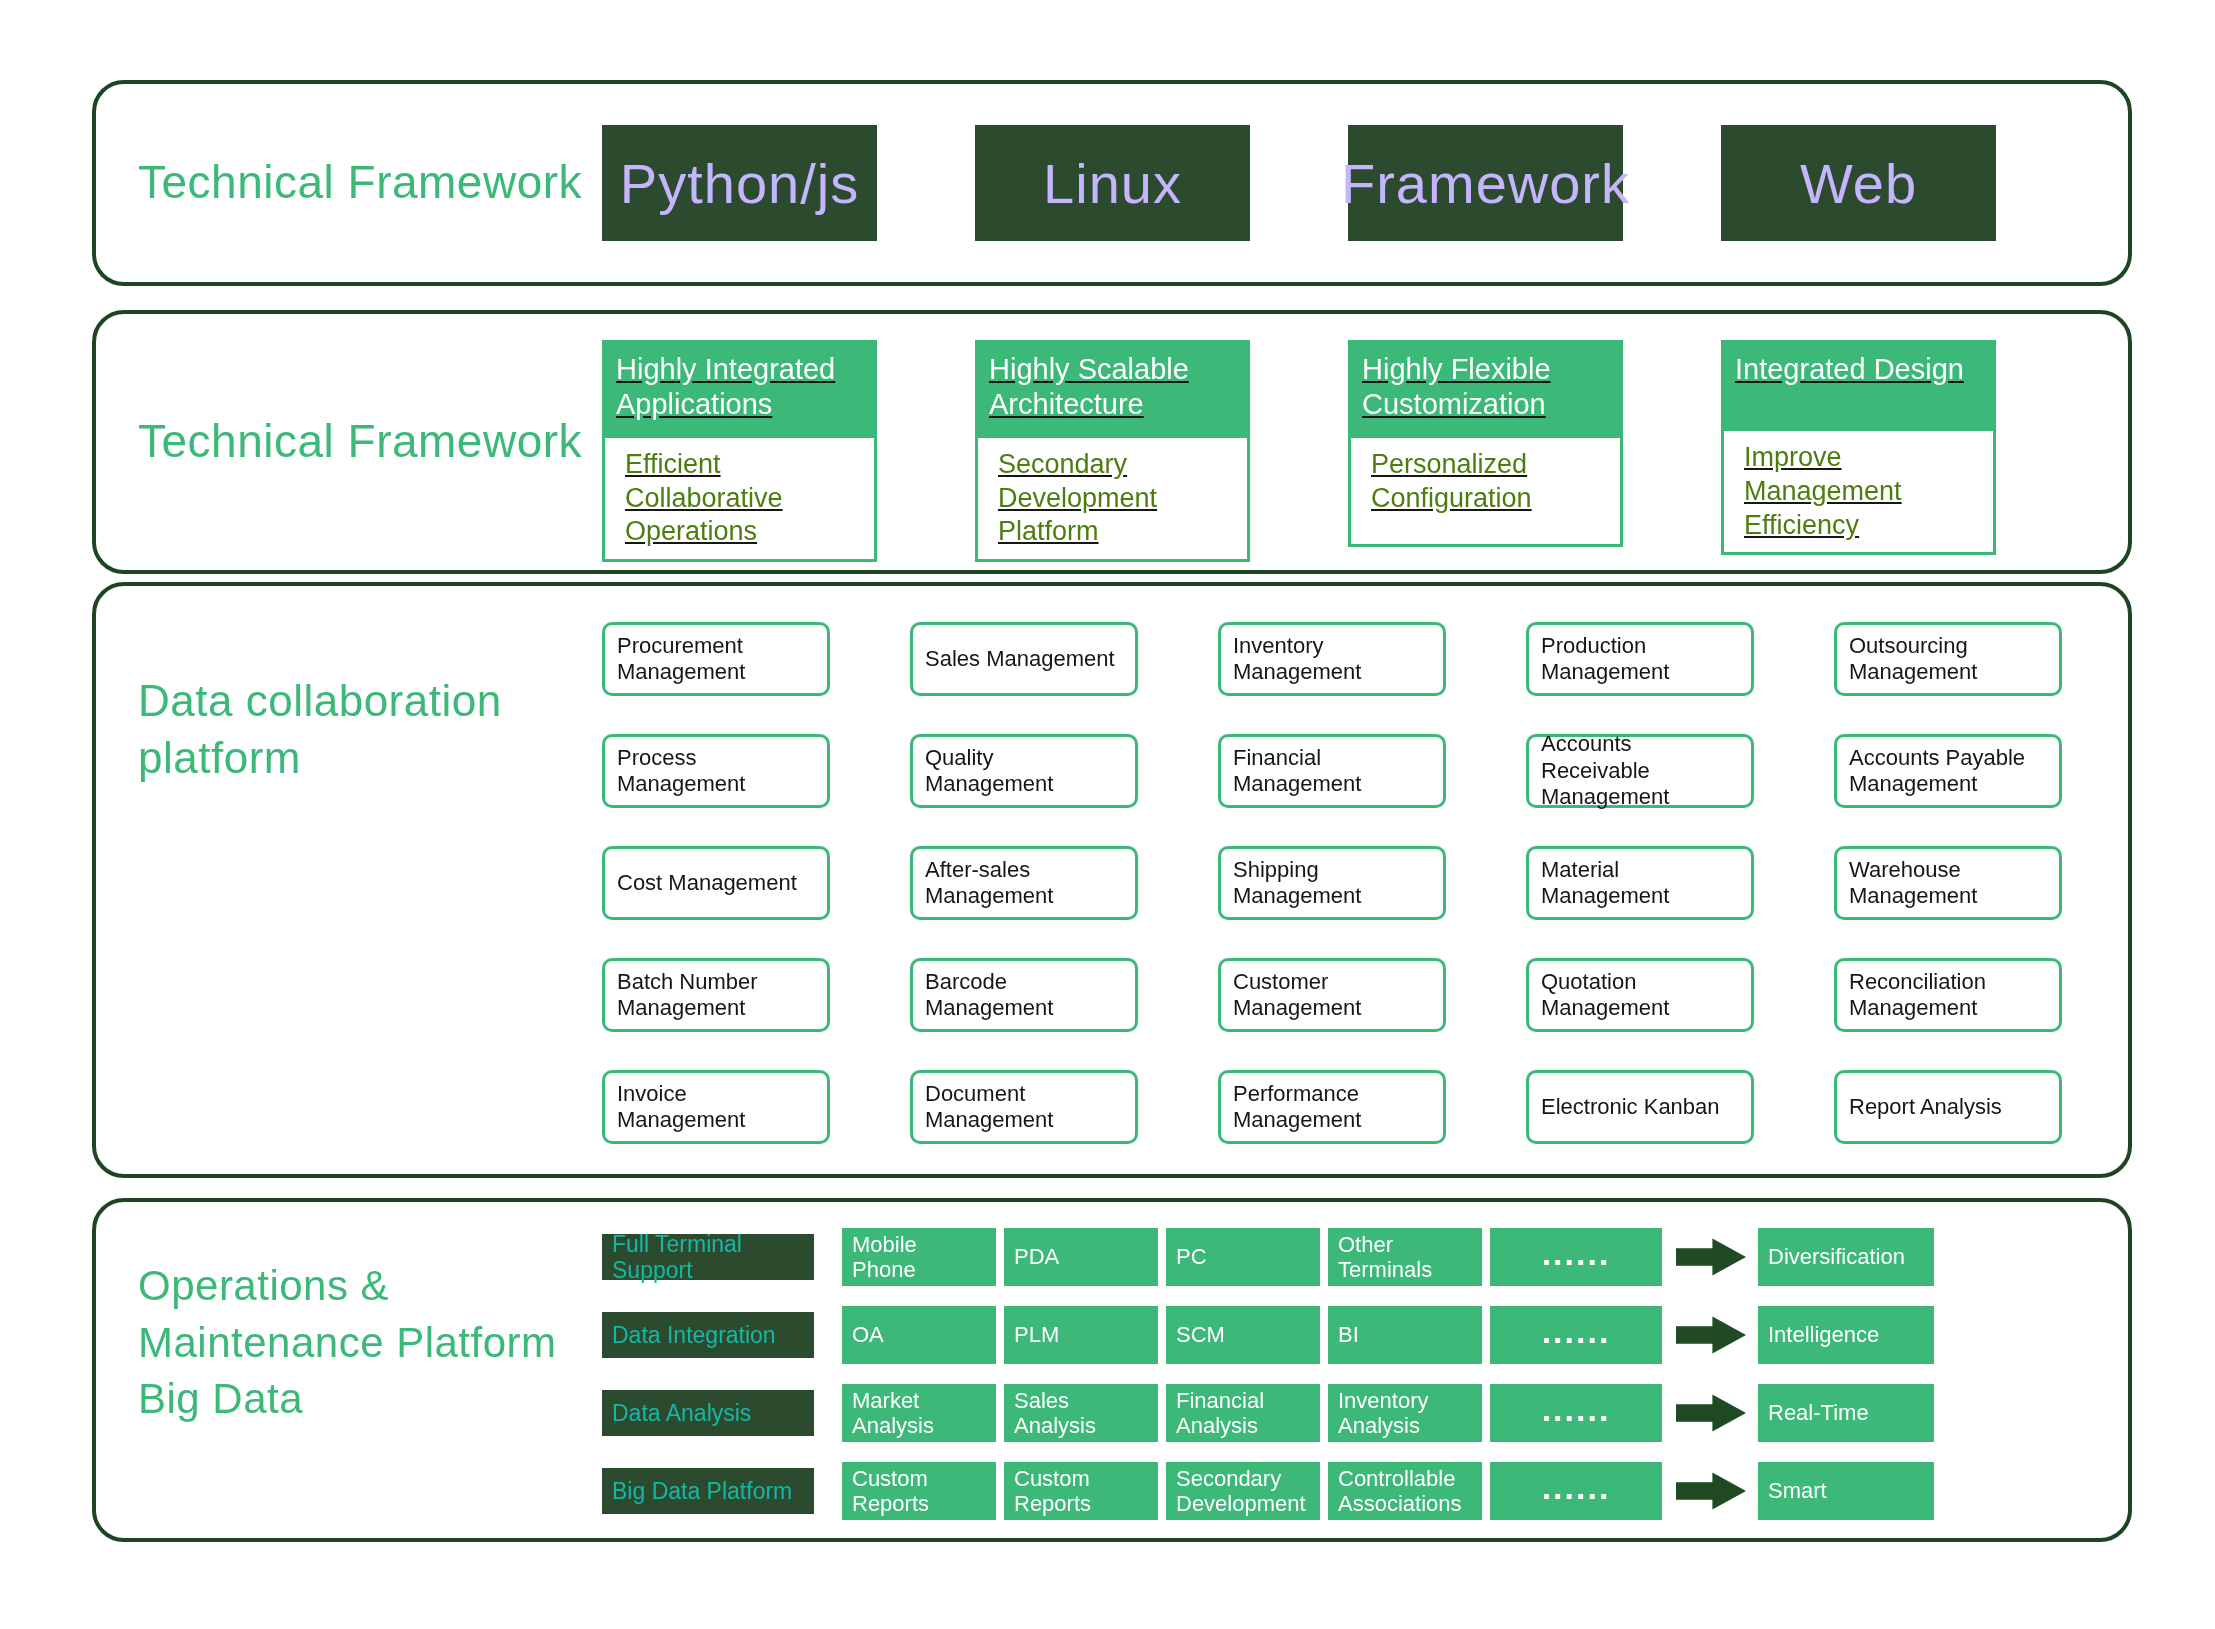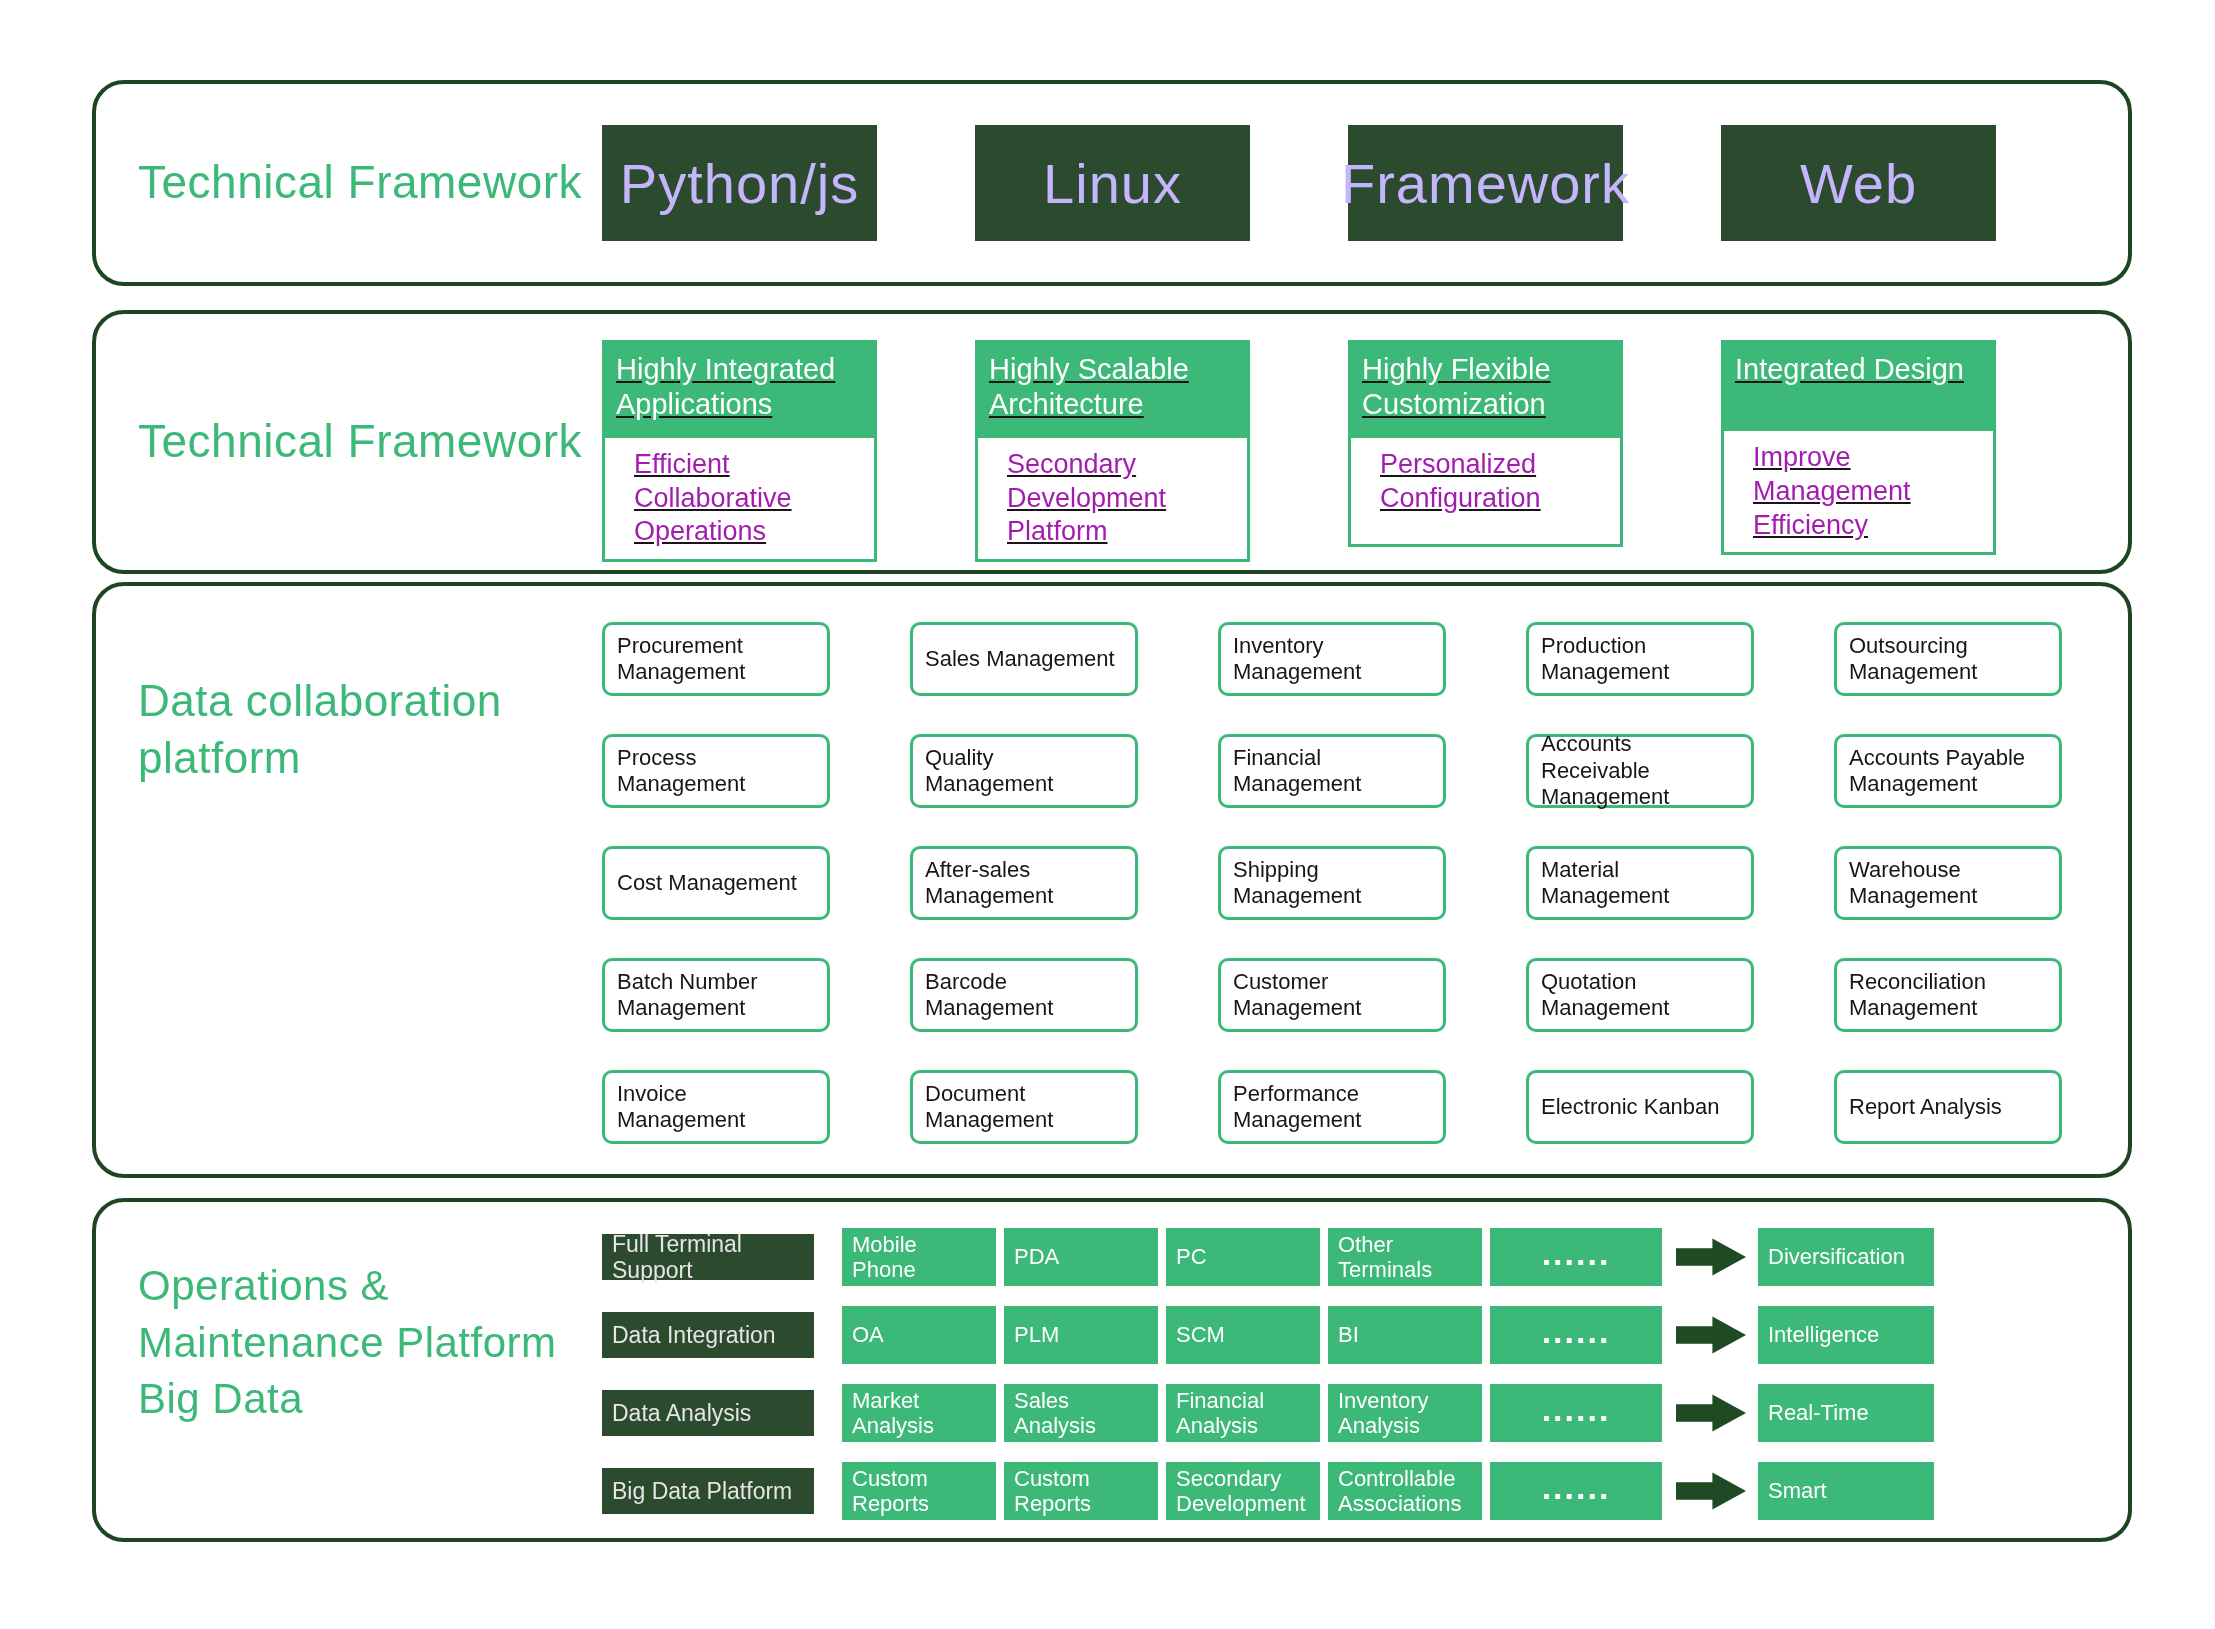--- a/index.html
+++ b/index.html
@@ -33,21 +33,21 @@
   .s2 { left:92px; top:310px; width:2040px; height:264px; }
   .s2 .sec-label { top:50%; transform:translateY(-50%); font-size:46px; }
   .cards { position:absolute; left:506px; top:26px; display:flex; gap:98px; }
   .card { width:275px;text-decoration:underline; }
   .card-header {
     min-height:88px; background:#3cb878; color:#fff;
     font-size:29px; line-height:1.22; padding:12px 14px;
   }
   .card-body {
     min-height:112px; border:3px solid #3cb878; background:#fff;
-    color:#a21caf; font-size:27px; line-height:1.25; padding:10px 29px;
+    color:#4d7c0f; font-size:27px; line-height:1.25; padding:10px 20px;
   }
   
   .s3 { left:92px; top:582px; width:2040px; height:596px; }
   .s3 .sec-label { top:86px; font-size:44px; width:430px; }
   .grid {
     position:absolute; left:506px; top:36px;
     display:grid; grid-template-columns:repeat(5, 228px);
     grid-auto-rows:74px; gap:38px 80px;
   }
   .cell {
@@ -57,21 +57,21 @@
   }
   
   .s4 { left:92px; top:1198px; width:2040px; height:344px; }
   .s4 .sec-label { top:56px; font-size:42px; width:440px; line-height:1.35; }
   .s4-rows {
     position:absolute; left:506px; top:26px;
     display:flex; flex-direction:column; gap:20px;
   }
   .s4-row { display:flex; align-items:center; height:58px; }
   .cat {
-    width:212px; height:46px; background:#2c4a2d; color:#e5e5e5;
+    width:212px; height:46px; background:#2c4a2d; color:#14b8a6;
     font-size:23px; line-height:1.15; padding:6px 10px;
     display:flex; align-items:center; margin-right:28px;
   }
   .item, .dots, .result {
     height:58px; background:#3cb878; color:#fff;
     display:flex; align-items:center; padding:6px 10px;
     font-size:22px; line-height:1.15;
   }
   .item { width:154px; margin-right:8px; }
   .dots {

